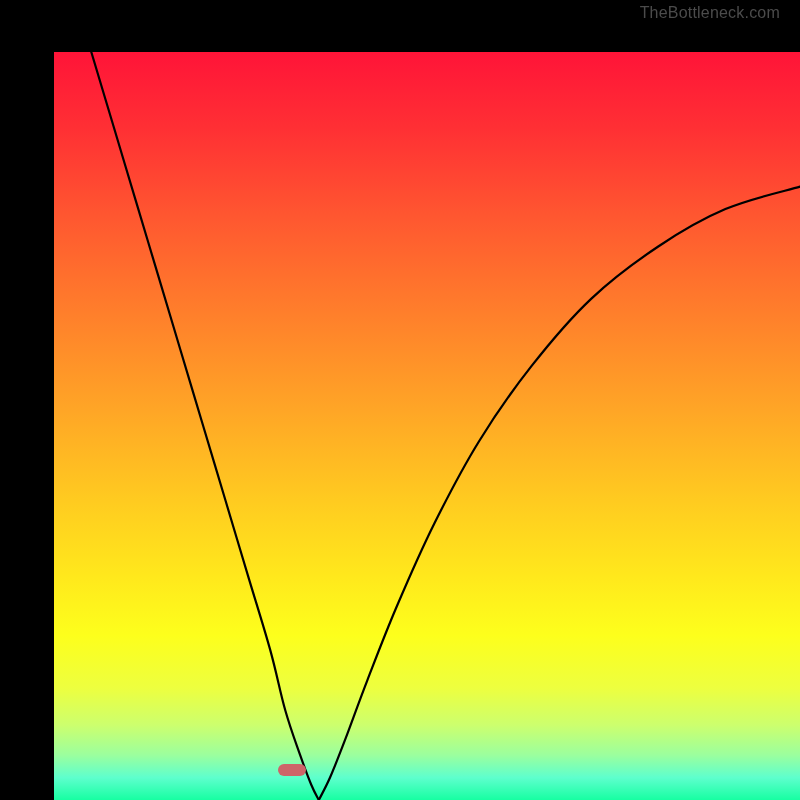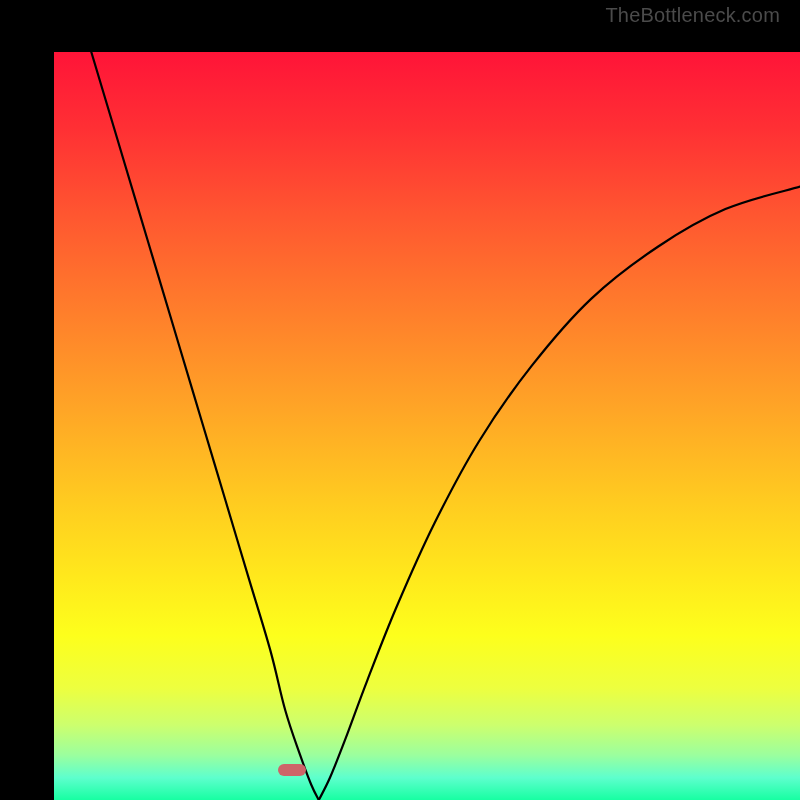--- a/index.html
+++ b/index.html
@@ -24,21 +24,21 @@
     top: 26px;
     width: 746px;
     height: 748px;
     
   }
   .watermark {
     position: absolute;
     top: 4px;
     right: 20px;
     color: #4b4b4b;
-    font-size: 20px;
+    font-size: 16px;
     font-weight: 500;
     letter-spacing: 0.2px;
     user-select: none;
     margin-left: 31px;
   }
   svg.curve {
     position: absolute;
     left: 27px;
     top: 26px;
     width: 746px;

